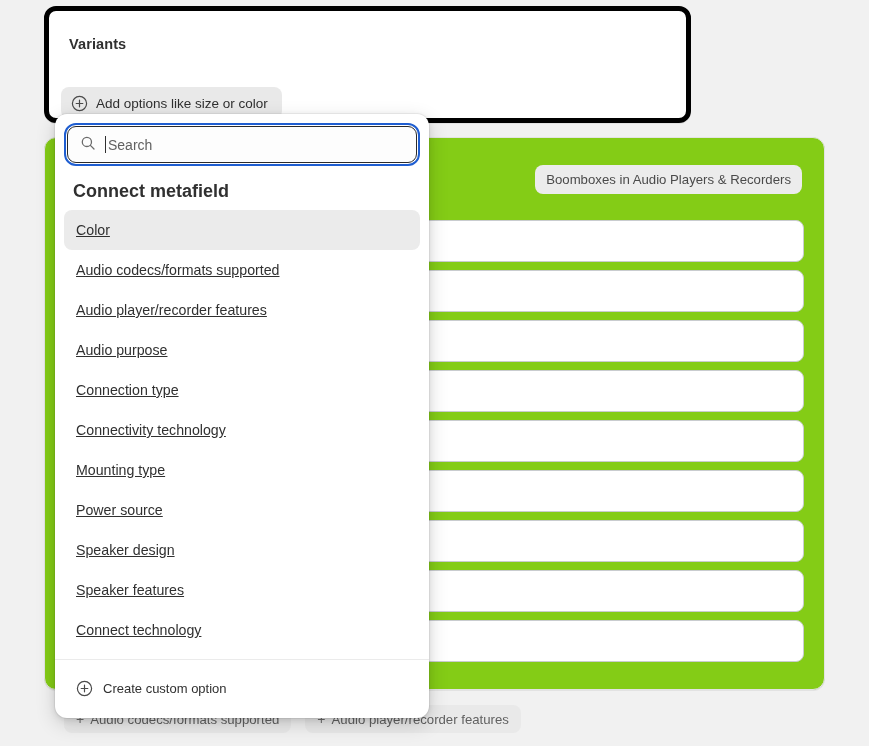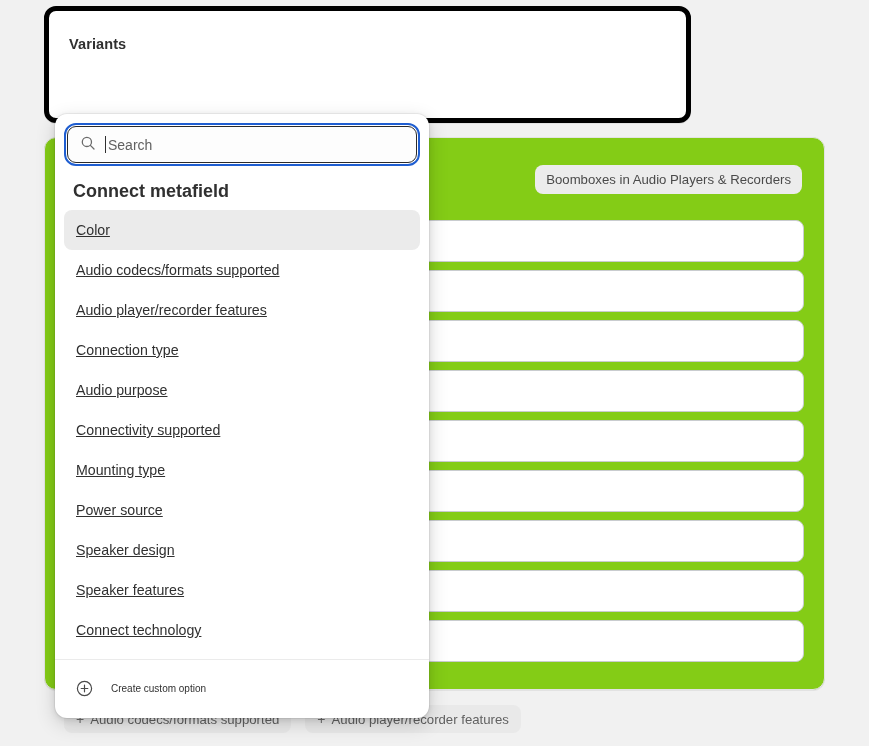--- a/index.html
+++ b/index.html
@@ -161,33 +161,42 @@
     pointer-events: none;
   }
 
   #popover-footer {
     flex: 0 0 auto;
     border-top: 1px solid #ebebeb;
     padding: 8px 9px 10px 9px;
   }
   #create-custom-option {
     height: 40px;
-    display: flex; align-items: center; gap: 18px;
+    display: flex; align-items: center; gap: 10px;
     padding: 0 12px;
-    font-size: 10px; color: #303030;
+    font-size: 13px; color: #303030;
     border-radius: 8px; cursor: pointer;
     background: transparent; border: none; width: 100%;
     font-family: "Liberation Sans", sans-serif;
   }
 </style>
 </head>
 <body>
 
 <div id="variants-card">
   <div id="variants-title">Variants</div>
+  <button id="add-options-button">
+    <span class="plus-circle">
+      <svg width="17" height="17" viewBox="0 0 17 17" fill="none">
+        <circle cx="8.5" cy="8.5" r="7.1" stroke="#4a4a4a" stroke-width="1.2"></circle>
+        <path d="M8.5 5.2v6.6M5.2 8.5h6.6" stroke="#4a4a4a" stroke-width="1.2" stroke-linecap="round"></path>
+      </svg>
+    </span>
+    <span>Add options like size or color</span>
+  </button>
 </div>
 
 <div id="attributes-card">
   <div id="category-chip">Boomboxes in Audio Players &amp; Recorders</div>
   <div id="attribute-rows">
       <div class="attribute-row">
         <span class="attribute-chip">e</span>
       </div>
       <div class="attribute-row">
         <span class="attribute-chip">ble audio</span>
@@ -241,23 +250,23 @@
       <span id="search-placeholder">Search</span>
     </div>
   </div>
 
   <div id="popover-scroll">
     <div id="section-heading">Connect metafield</div>
     <div id="option-list">
         <div class="option-item selected">Color</div>
         <div class="option-item">Audio codecs/formats supported</div>
         <div class="option-item">Audio player/recorder features</div>
+        <div class="option-item">Audio purpose</div>
         <div class="option-item">Connection type</div>
-        <div class="option-item">Audio purpose</div>
-        <div class="option-item">Connectivity supported</div>
+        <div class="option-item">Connectivity technology</div>
         <div class="option-item">Mounting type</div>
         <div class="option-item">Power source</div>
         <div class="option-item">Speaker design</div>
         <div class="option-item">Speaker features</div>
         <div class="option-item">Connect technology</div>
       </div>
     <div id="popover-fade"></div>
   </div>
 
   <div id="popover-footer">

